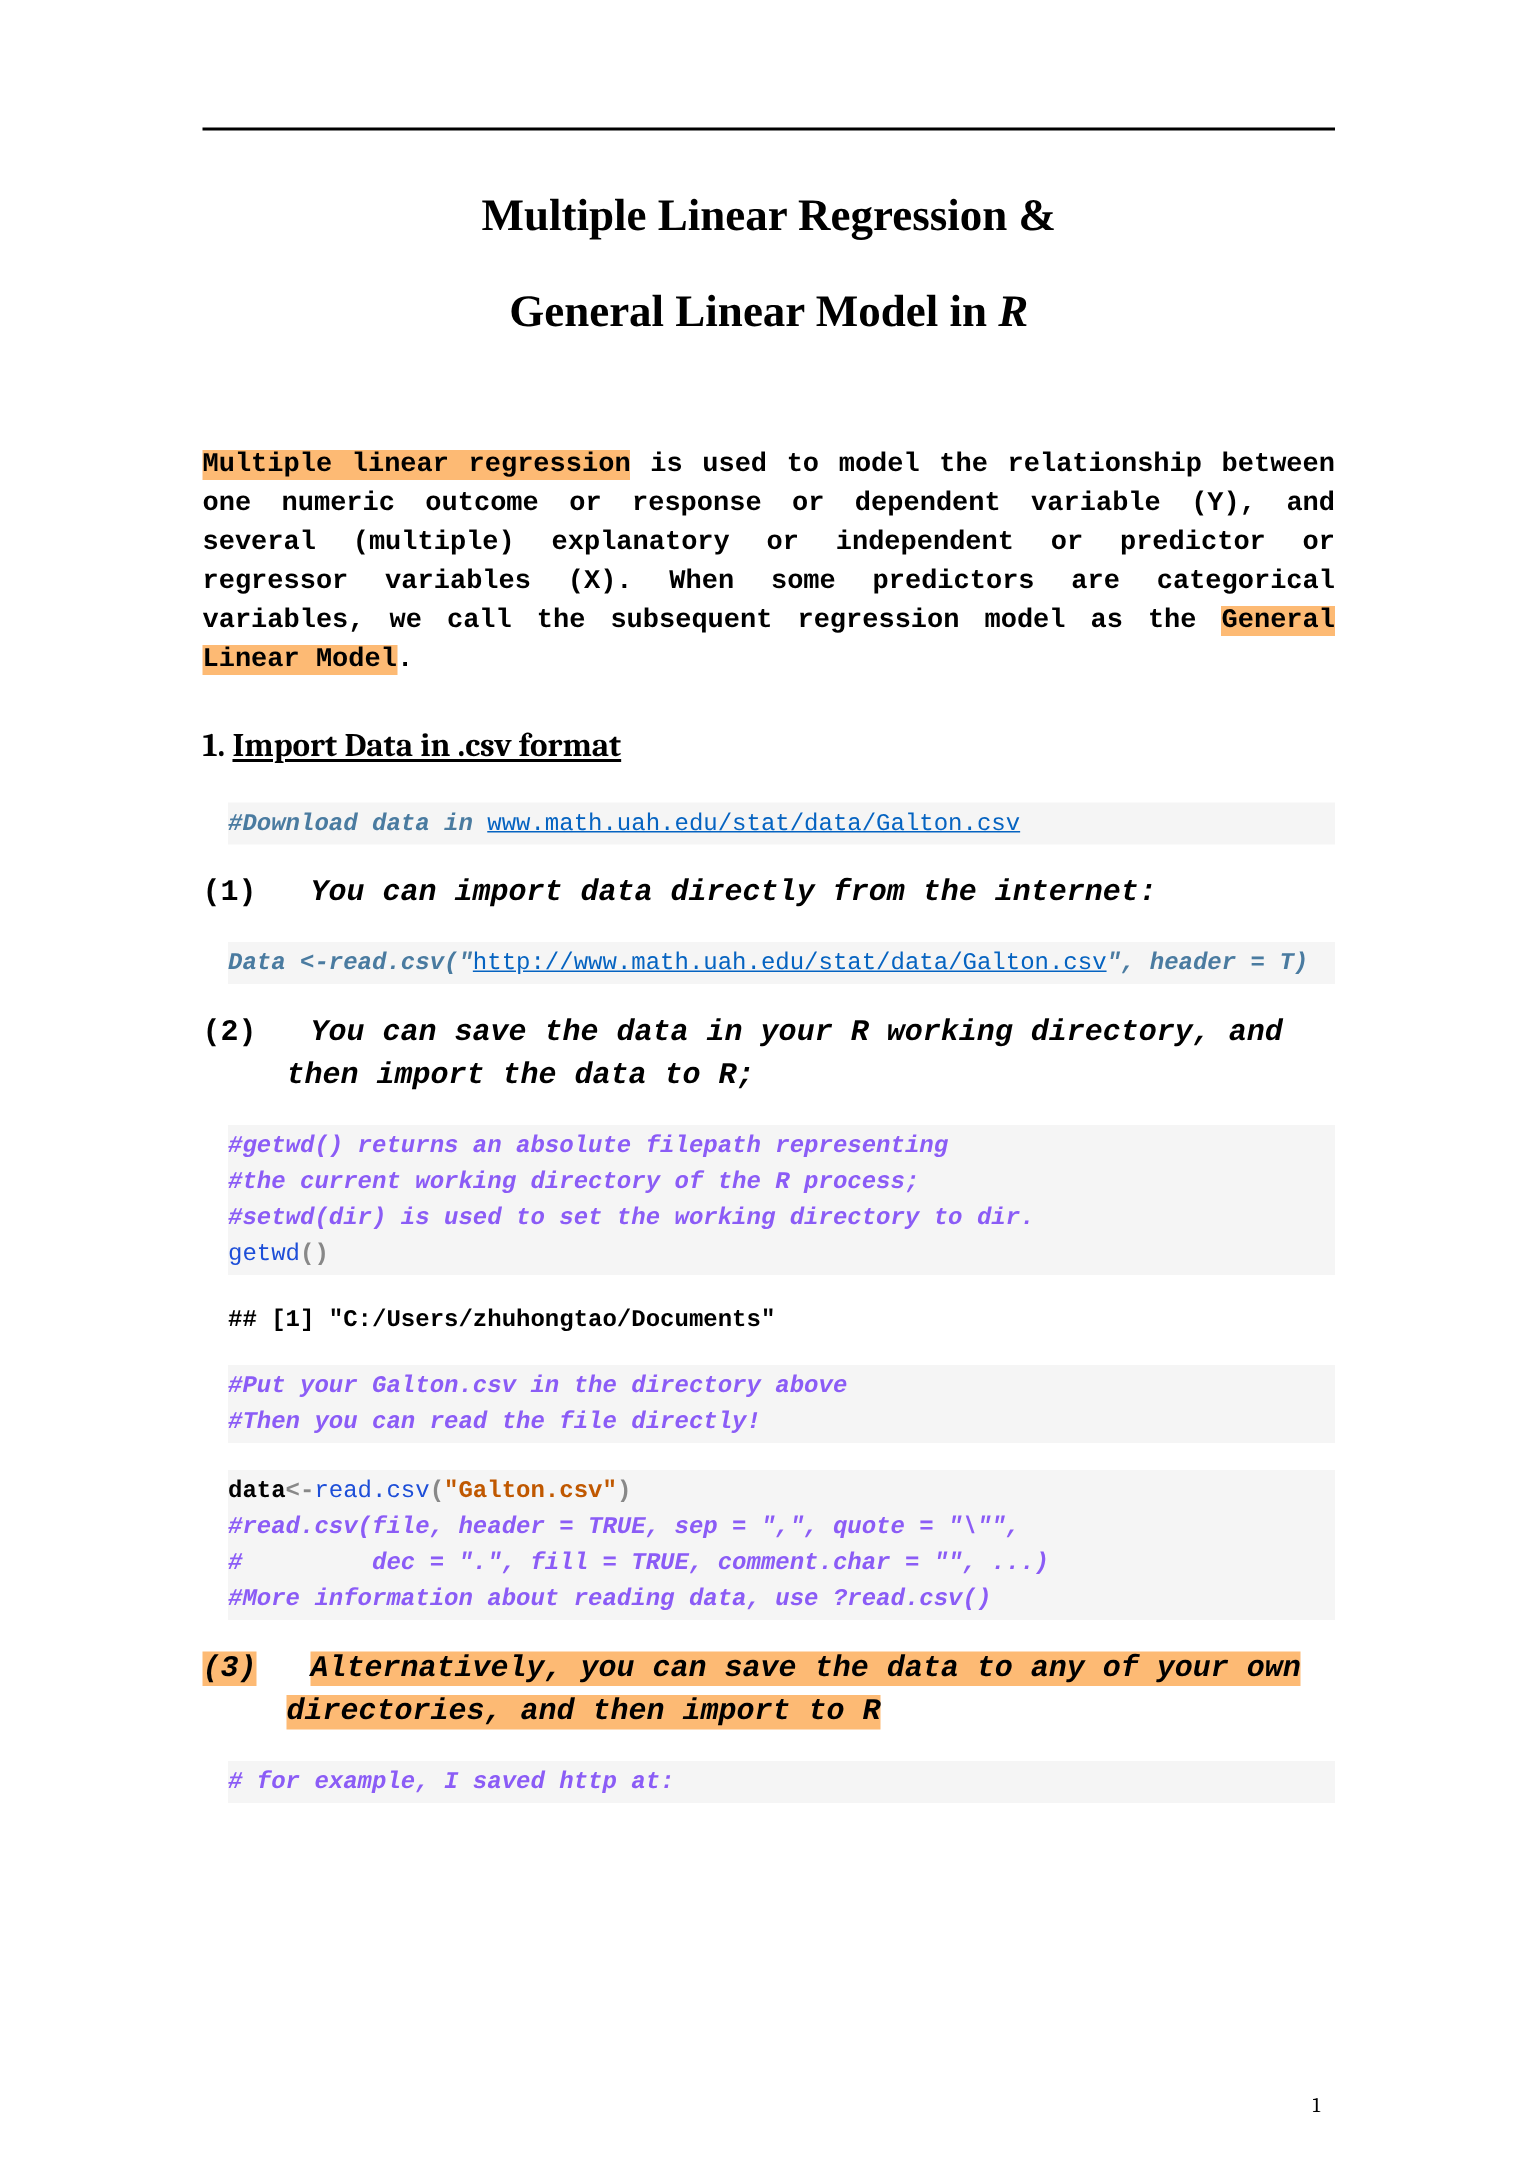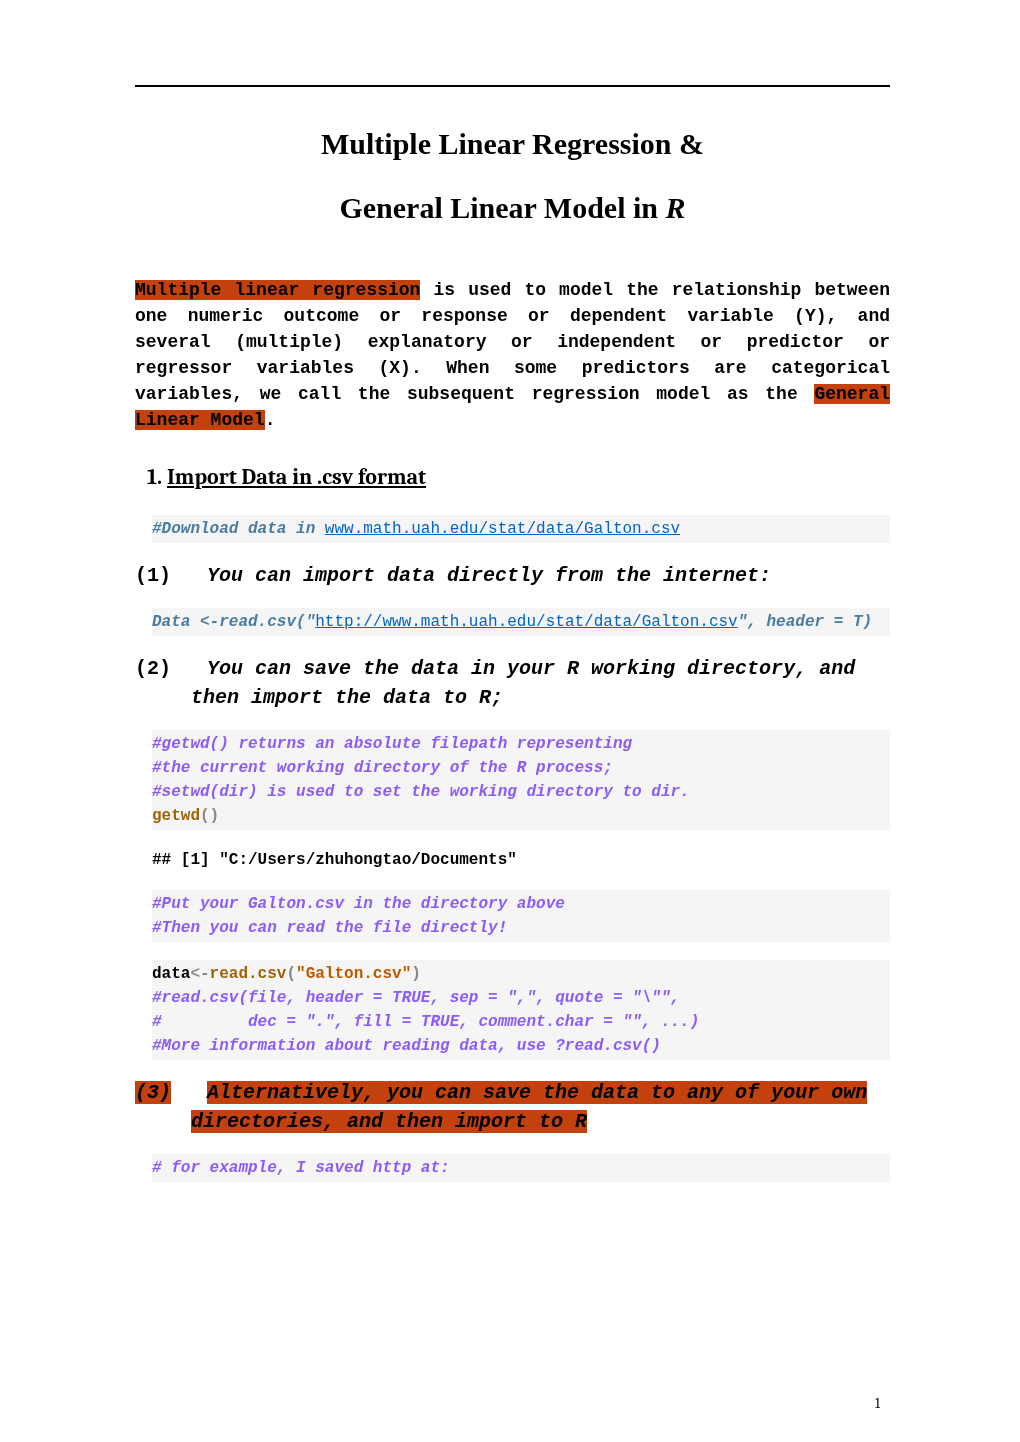--- a/index.html
+++ b/index.html
@@ -23,53 +23,53 @@
     margin-bottom: 40px;
   }
   h1 {
     font-family: Georgia, "Times New Roman", serif;
     font-weight: bold;
     text-align: center;
     font-size: 30px;
     margin: 0 0 30px 0;
   }
   h1.sub {
-    margin-bottom: 52px;
+    margin-bottom: 72px;
   }
   .ital { font-style: italic; }
   .intro {
     font-family: "Courier New", monospace;
     font-weight: bold;
     font-size: 18px;
     line-height: 1.45;
     text-align: justify;
     margin: 0 0 30px 0;
   }
-  .hl { background: #c2410c; }
+  .hl { background: #fdba74; }
   h2 {
     font-family: "Cambria", "Times New Roman", serif;
     font-size: 22px;
     font-weight: bold;
-    margin: 0 0 25px 12px;
+    margin: 0 0 25px 0;
   }
   h2 .num { text-decoration: none; }
   h2 .title { text-decoration: underline; }
   .code {
     font-family: "Courier New", monospace;
     font-size: 16px;
     line-height: 1.5;
     white-space: pre-wrap;
     word-wrap: break-word;
     margin: 0 0 18px 17px;
   }
   .bg-gray { background: #f5f5f5; padding: 2px 0; }
   .cmt-blue { color: #4a7ba0; font-style: italic; font-weight: bold; }
   .cmt-blue2 { color: #8b5cf6; font-style: italic; font-weight: bold; }
   .link { color: #0563c1; text-decoration: underline; }
-  .kw { color: #a16207; font-weight: bold; }
+  .kw { color: #1d4ed8; font-weight: normal; }
   .paren { color: #888; font-weight: bold; }
   .str { color: #c05800; font-weight: bold; }
   .out { color: #000; font-weight: bold; }
   .step {
     font-family: "Courier New", monospace;
     font-size: 20px;
     font-weight: bold;
     font-style: italic;
     margin: 0 0 18px 0;
     line-height: 1.45;

